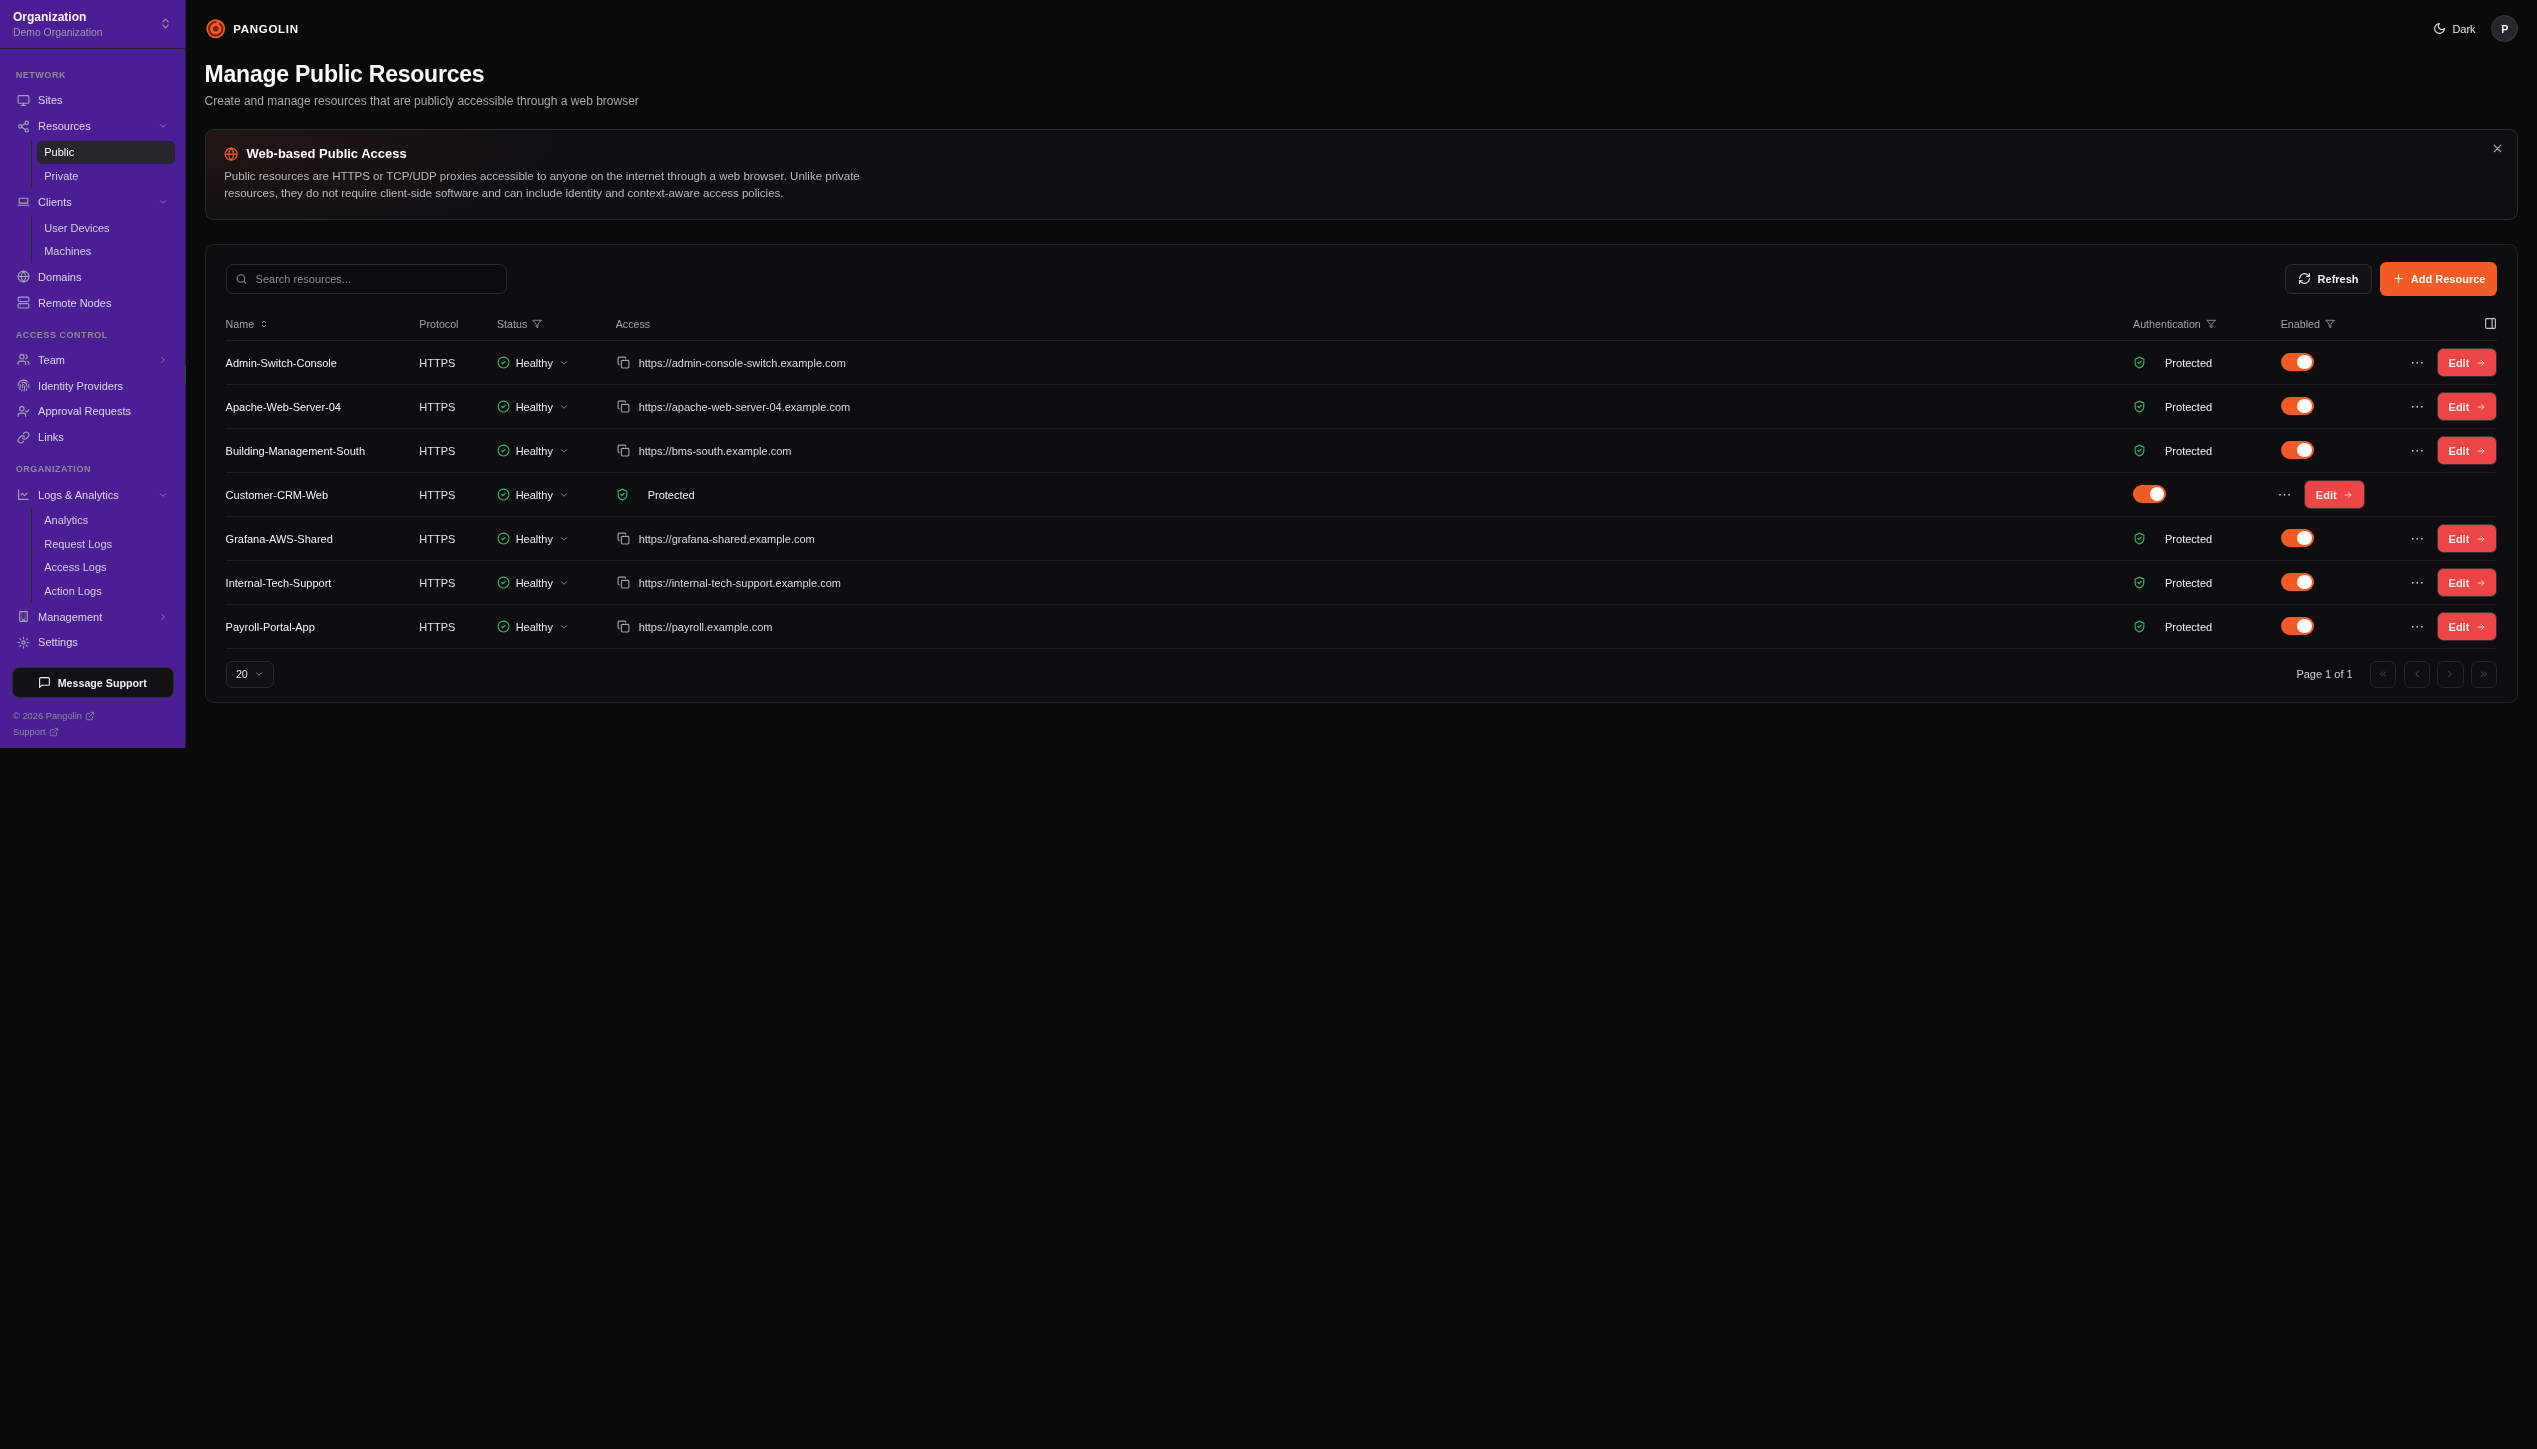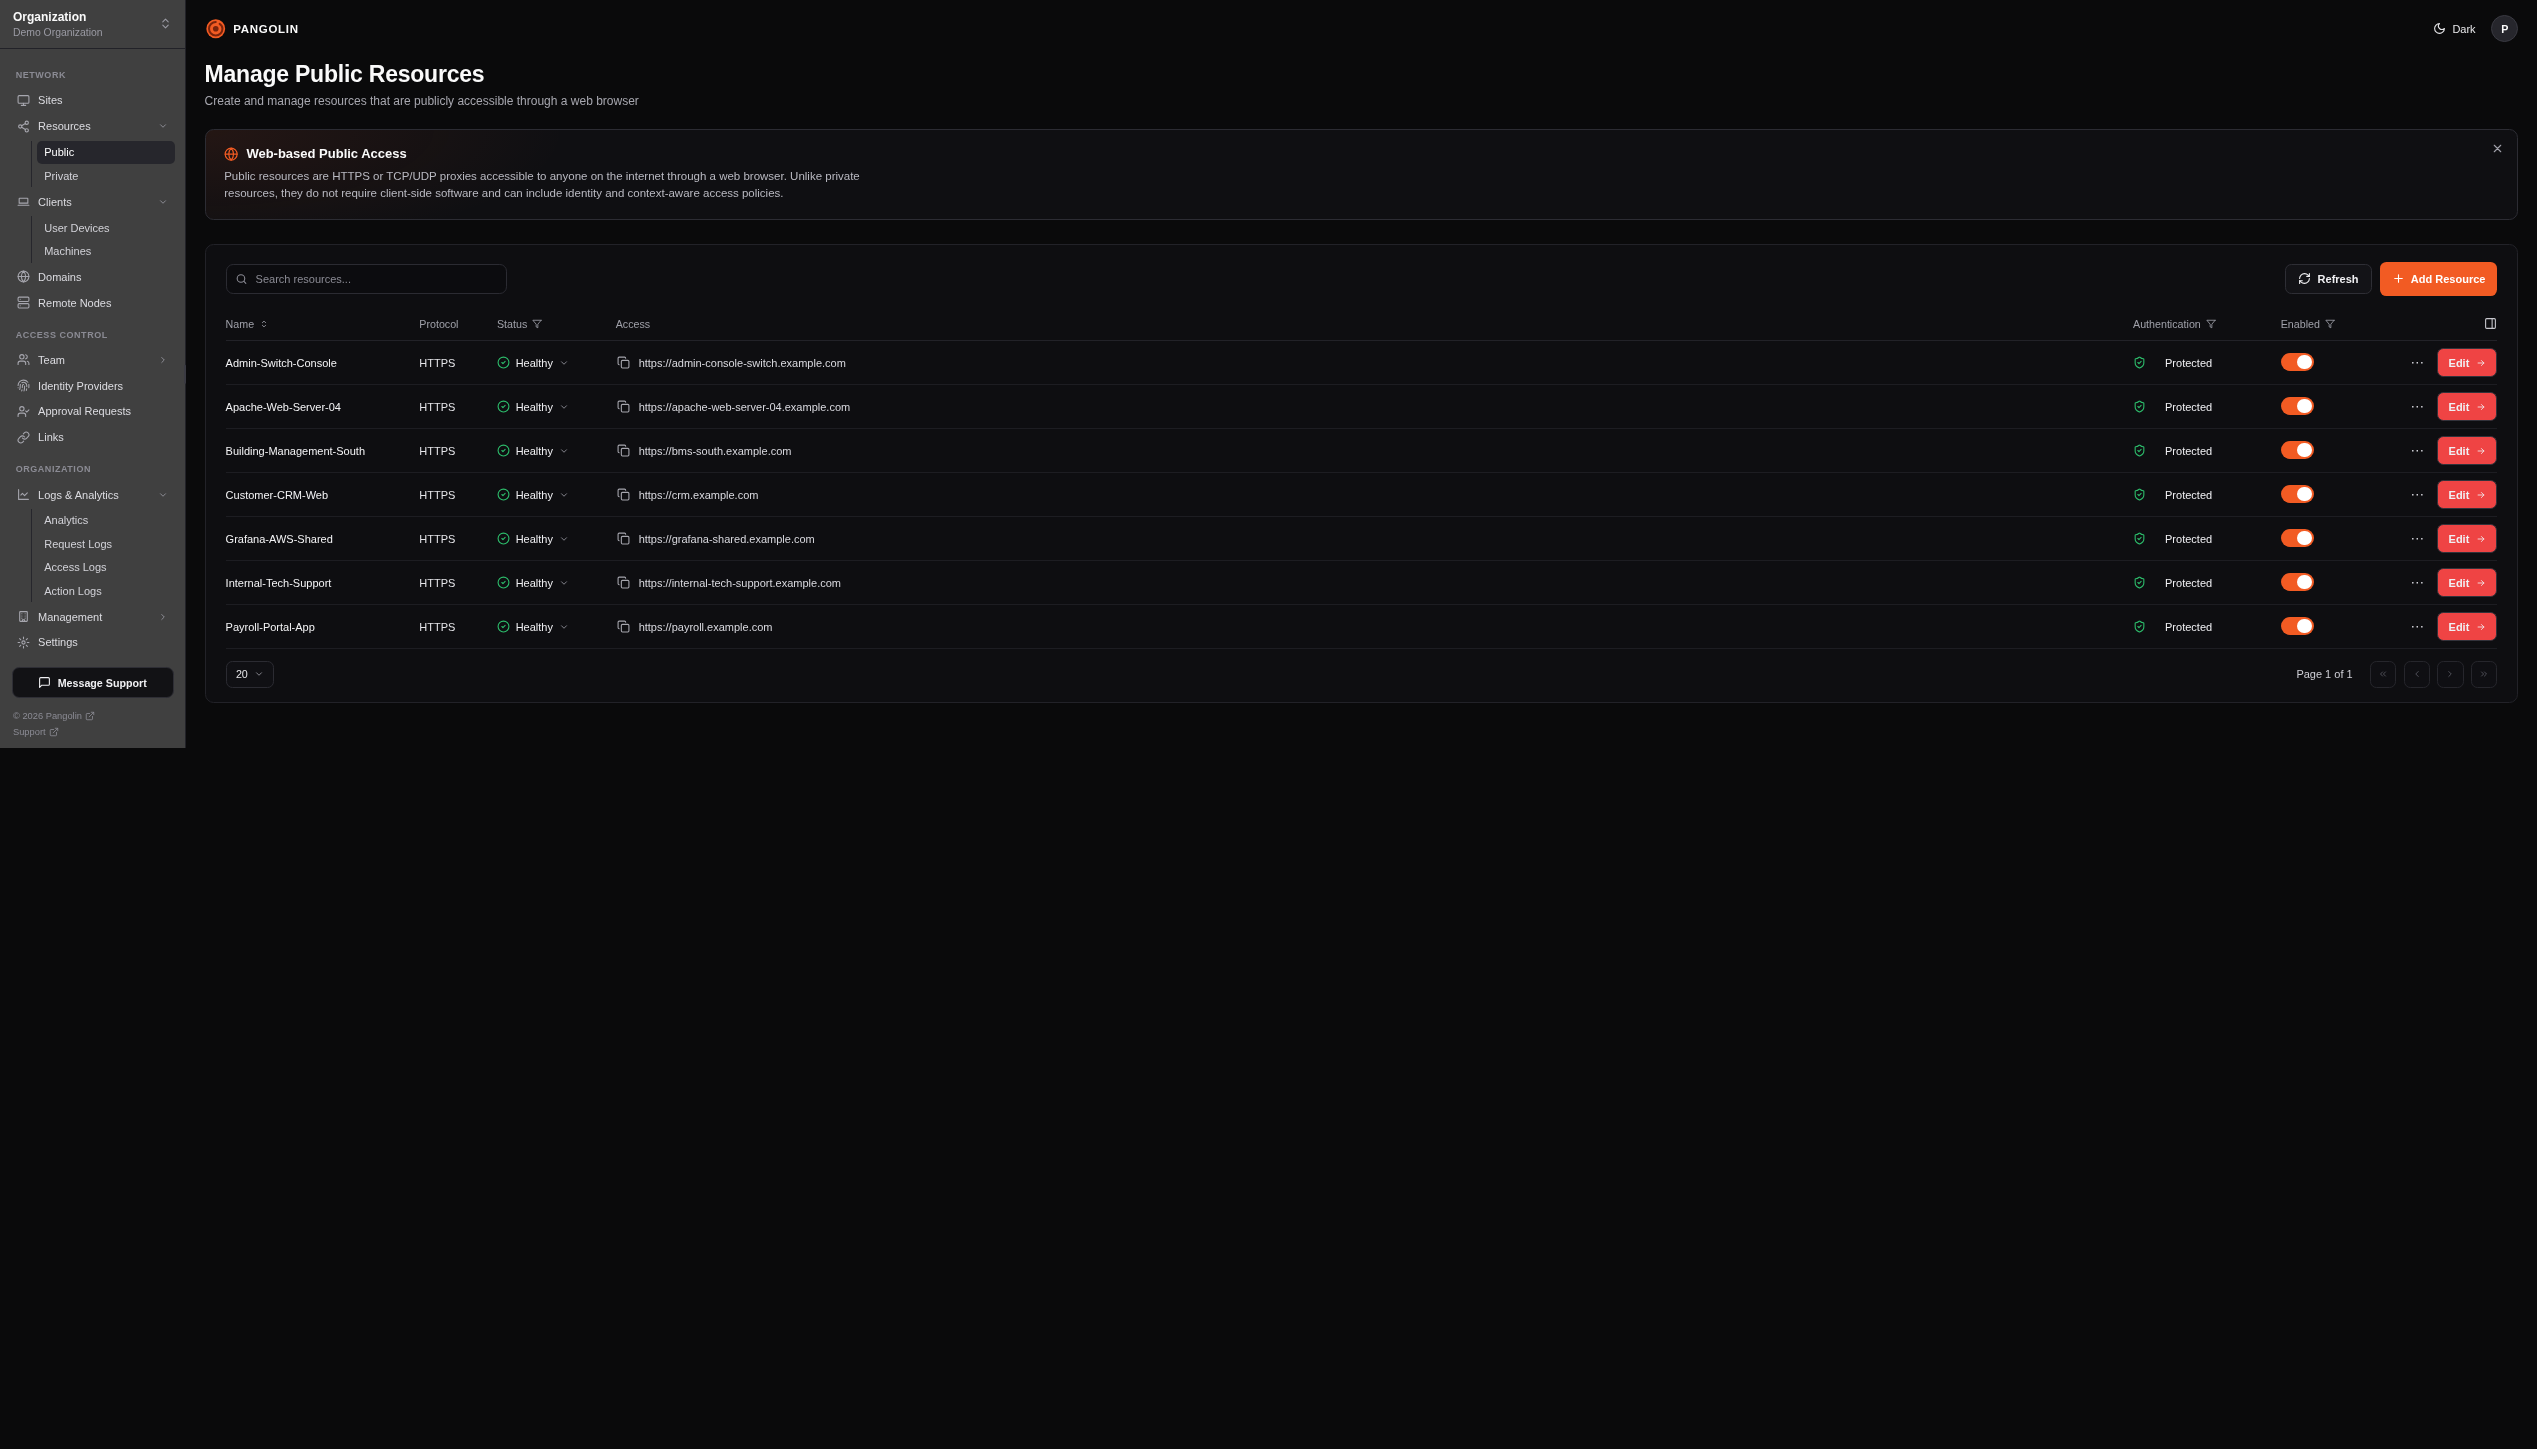--- a/index.html
+++ b/index.html
@@ -5,21 +5,21 @@
   * { box-sizing: border-box; margin: 0; padding: 0; }
   html,body { background:#0a0a0b; color:#fafafa; font-family:"Liberation Sans", sans-serif; }
   body { min-width:1269px; }
   .app { display:flex; min-height:725px; }
 
   svg.ic { width:13px; height:13px; flex:0 0 auto; }
   svg.ic-sm { width:10px; height:10px; flex:0 0 auto; }
   svg.ic-lg { width:14.3px; height:14.3px; flex:0 0 auto; }
 
   
-  .sidebar { width:186px; flex:0 0 186px; background:#404040; border-right:0.7px solid #222228;
+  .sidebar { width:186px; flex:0 0 186px; background:#4c1d95; border-right:0.7px solid #222228;
              display:flex; flex-direction:column; position:relative; }
   .resize-handle { position:absolute; right:-1.4px; top:50%; width:2.9px; height:18.6px; border-radius:2.1px;
                    background:#3a3a42; transform:translateY(-50%); cursor:col-resize; }
   .org-switcher { display:flex; align-items:center; justify-content:space-between; gap:5.7px;
                   padding:10px 13px; border-bottom:0.7px solid #222228; cursor:pointer; }
   .org-title { font-size:12px; font-weight:700; }
   .org-sub { font-size:10.4px; color:#9a9aa3; margin-top:2.9px; }
   .org-switcher .chev { color:#9a9aa3; }
 
   .nav { padding:7.2px 10px 0; flex:1 1 auto; }
@@ -680,28 +680,20 @@
               <button class="status-pill">
             <svg class="ic ok" viewBox="0 0 18 18" width="13" height="13">
                   <use href="#ic-okcircle"></use>
                 </svg>
             <span>Healthy</span>
             <svg class="ic-sm chev" viewBox="0 0 14 14" width="10" height="10">
                   <use href="#ic-down"></use>
                 </svg>
           </button>
             </div>
-          <div class="td-access">
-            <button class="copy-btn">
-                <svg class="ic" viewBox="0 0 18 18" width="13" height="13">
-                  <use href="#ic-copy"></use>
-                </svg>
-              </button>
-            <span class="url">https://crm.example.com</span>
-          </div>
           <div class="td-auth">
             <svg class="ic ok" viewBox="0 0 18 18" width="13" height="13">
                 <use href="#ic-shield"></use>
               </svg>
             <span>Protected</span>
           </div>
           <div><button class="toggle"><span class="knob"></span></button></div>
           <div class="td-actions">
             <button class="more-btn">⋯</button>
             <button class="edit-btn">

